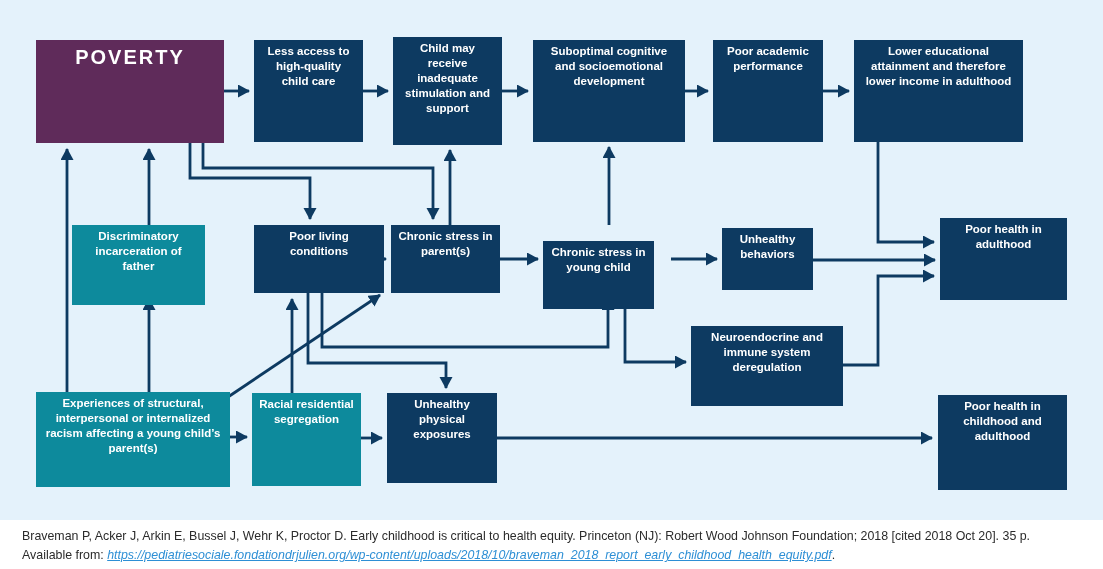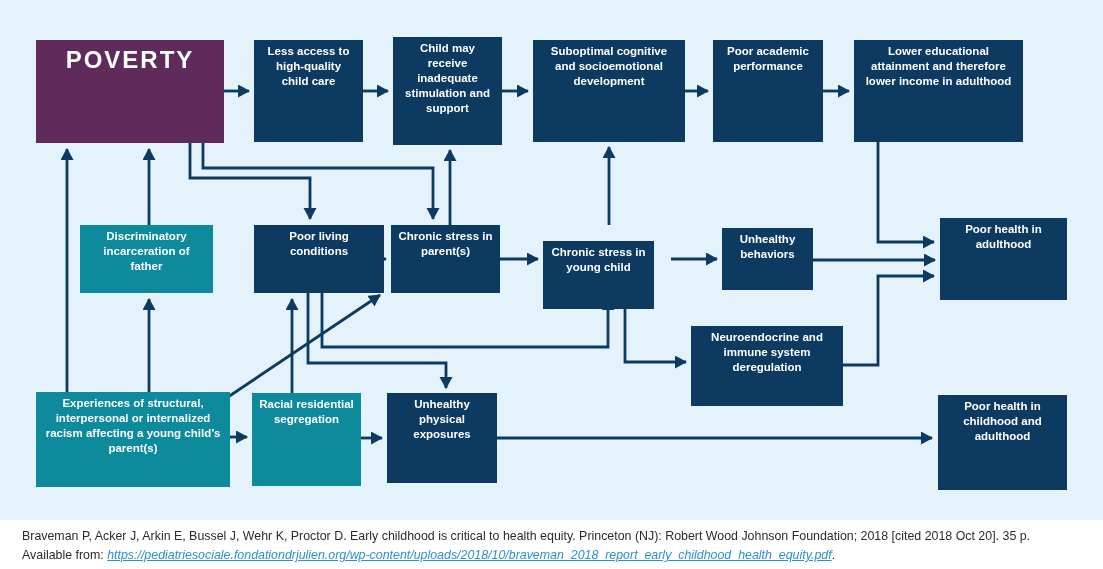--- a/index.html
+++ b/index.html
@@ -12,21 +12,21 @@
   .diagram{position:absolute; left:0; top:0; width:1103px; height:520px; background:var(--bg);}
   .edges{position:absolute; left:0; top:0; width:1103px; height:520px;}
   .edges path{fill:none; stroke:var(--arrow); stroke-width:2.8;}
   #ah path{fill:var(--arrow); stroke:none;}
   .node{
     position:absolute; display:flex; justify-content:center;
     text-align:center; color:#ffffff; font-weight:bold; font-size:11.5px;
     line-height:1.3; padding:4px 7px; box-sizing:border-box;
   }
   .navy{background:var(--navy);} .teal{background:var(--teal);} .purple{background:var(--purple);}
-  .poverty-label{font-size:24px; letter-spacing:2px; font-weight:bold;}
+  .poverty-label{font-size:20px; letter-spacing:2px; font-weight:bold;}
   .footer{
     position:absolute; left:0; top:520px; width:1103px; height:49px; background:#ffffff;
     padding:7px 0 0 22px; box-sizing:border-box; color:var(--cit); font-size:12.4px; line-height:1.55;
   }
   .cit-link{color:var(--link); font-style:italic; text-decoration:underline;}
 </style>
 </head>
 <body>
 
 <div class="stage">
@@ -78,21 +78,21 @@
     <div class="node navy" style="left:533px;top:40px;width:152px;height:102px">
       <span>Suboptimal cognitive and socioemotional development</span>
     </div>
     <div class="node navy" style="left:713px;top:40px;width:110px;height:102px">
       <span>Poor academic performance</span>
     </div>
     <div class="node navy" style="left:854px;top:40px;width:169px;height:102px">
       <span>Lower educational attainment and therefore lower income in adulthood</span>
     </div>
 
-    <div class="node teal" style="left:80px;top:225px;width:133px;height:68px">
+    <div class="node teal" style="left:72px;top:225px;width:133px;height:80px">
       <span>Discriminatory incarceration of father</span>
     </div>
     <div class="node navy" style="left:254px;top:225px;width:130px;height:68px">
       <span>Poor living conditions</span>
     </div>
     <div class="node navy" style="left:391px;top:225px;width:109px;height:68px">
       <span>Chronic stress in parent(s)</span>
     </div>
     <div class="node navy" style="left:543px;top:241px;width:111px;height:68px">
       <span>Chronic stress in young child</span>

